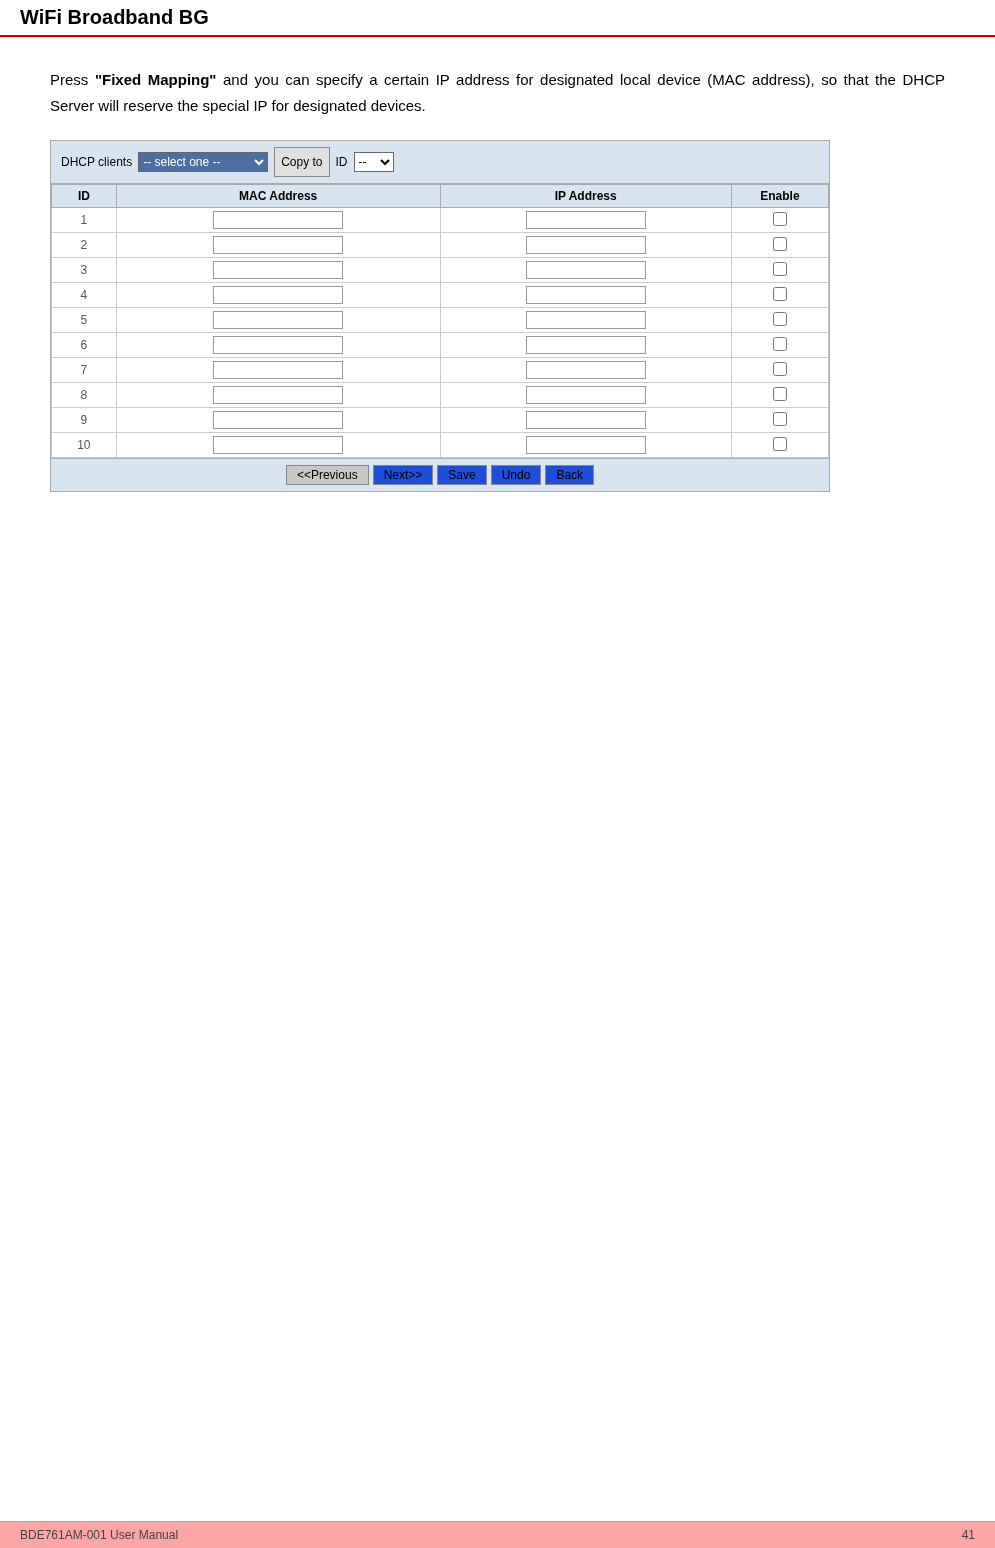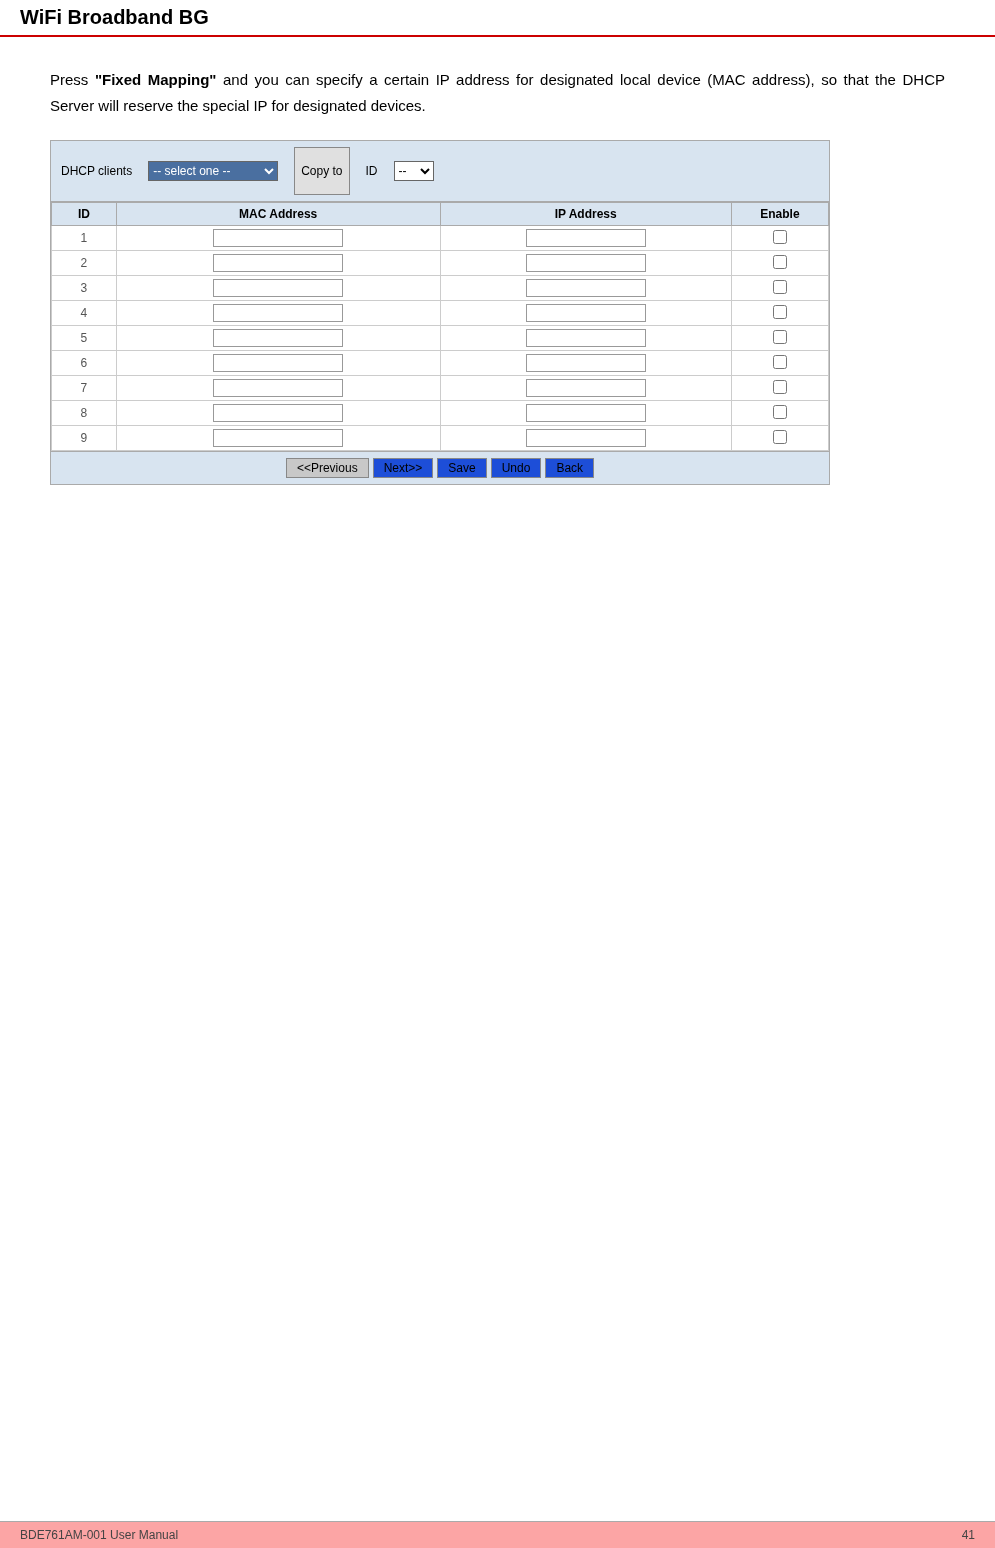--- a/index.html
+++ b/index.html
@@ -63,38 +63,38 @@
       font-weight: normal;
       text-decoration: none;
       border: 1px solid #ccc;
       padding: 1px 5px;
     }
     .panel-controls {
       background: #d8e4f0;
       padding: 6px 10px;
       display: flex;
       align-items: center;
-      gap: 16px;
+      gap: 6px;
       font-size: 12px;
       border-bottom: 1px solid #aaa;
     }
     .panel-controls label {
       font-size: 12px;
     }
     .panel-controls select {
       font-size: 12px;
       padding: 1px 0;
       background: #4a6fa0;
       color: #fff;
       border: 1px solid #666;
       min-width: 130px;
     }
     .panel-controls button {
       font-size: 12px;
-      padding: 16px 6px;
+      padding: 7px 6px;
       background: #e0e0e0;
       border: 1px solid #888;
       cursor: pointer;
     }
     .panel-controls .id-select {
       min-width: 40px;
       background: #fff;
       color: #000;
     }
     table.mapping-table {
@@ -261,20 +261,26 @@
             <td class="mac-cell"><input type="text" class="mac-input" style=""></td>
             <td class="ip-cell"><input type="text" class="ip-input" style=""></td>
             <td class="enable-cell"><input type="checkbox" class="enable-checkbox" style=""></td>
           </tr>
           <tr>
             <td class="id-cell">9</td>
             <td class="mac-cell"><input type="text" class="mac-input" style=""></td>
             <td class="ip-cell"><input type="text" class="ip-input" style=""></td>
             <td class="enable-cell"><input type="checkbox" class="enable-checkbox" style=""></td>
           </tr>
+          <tr>
+            <td class="id-cell">10</td>
+            <td class="mac-cell"><input type="text" class="mac-input" style=""></td>
+            <td class="ip-cell"><input type="text" class="ip-input" style=""></td>
+            <td class="enable-cell"><input type="checkbox" class="enable-checkbox" style=""></td>
+          </tr>
         </tbody>
     </table>
 
     <div class="panel-footer">
       <button class="prev-btn">&lt;&lt;Previous</button>
       <button>Next&gt;&gt;</button>
       <button>Save</button>
       <button>Undo</button>
       <button>Back</button>
     </div>

